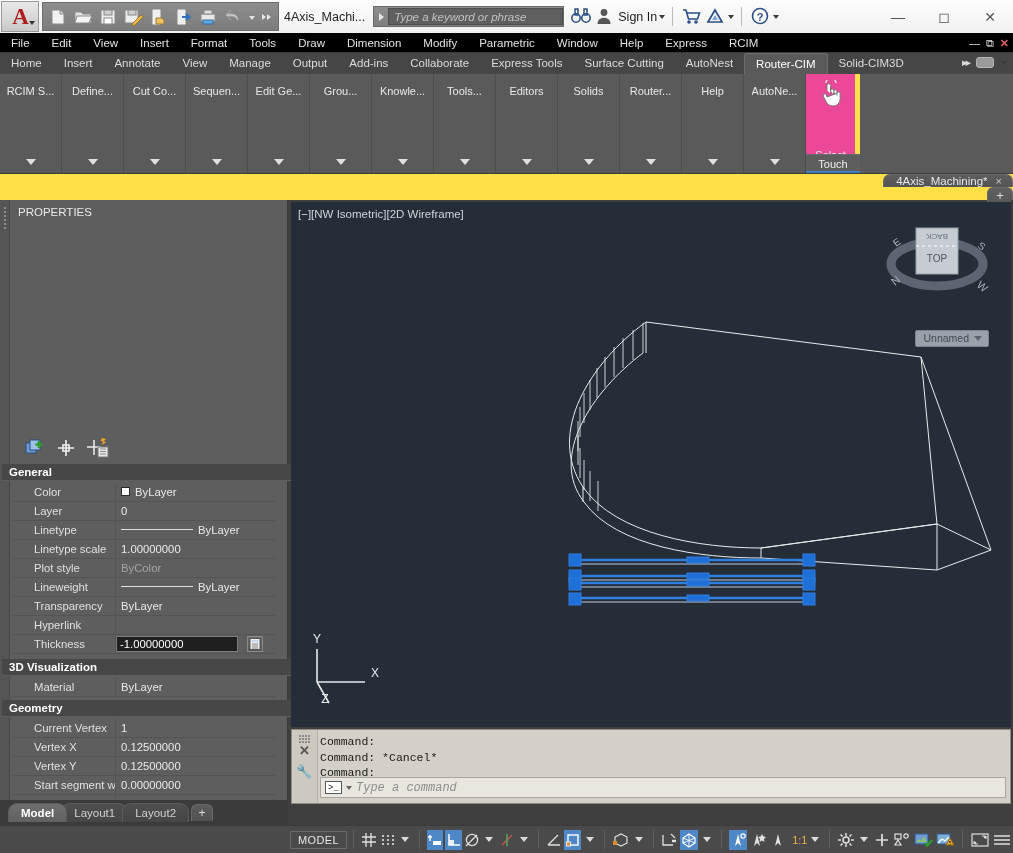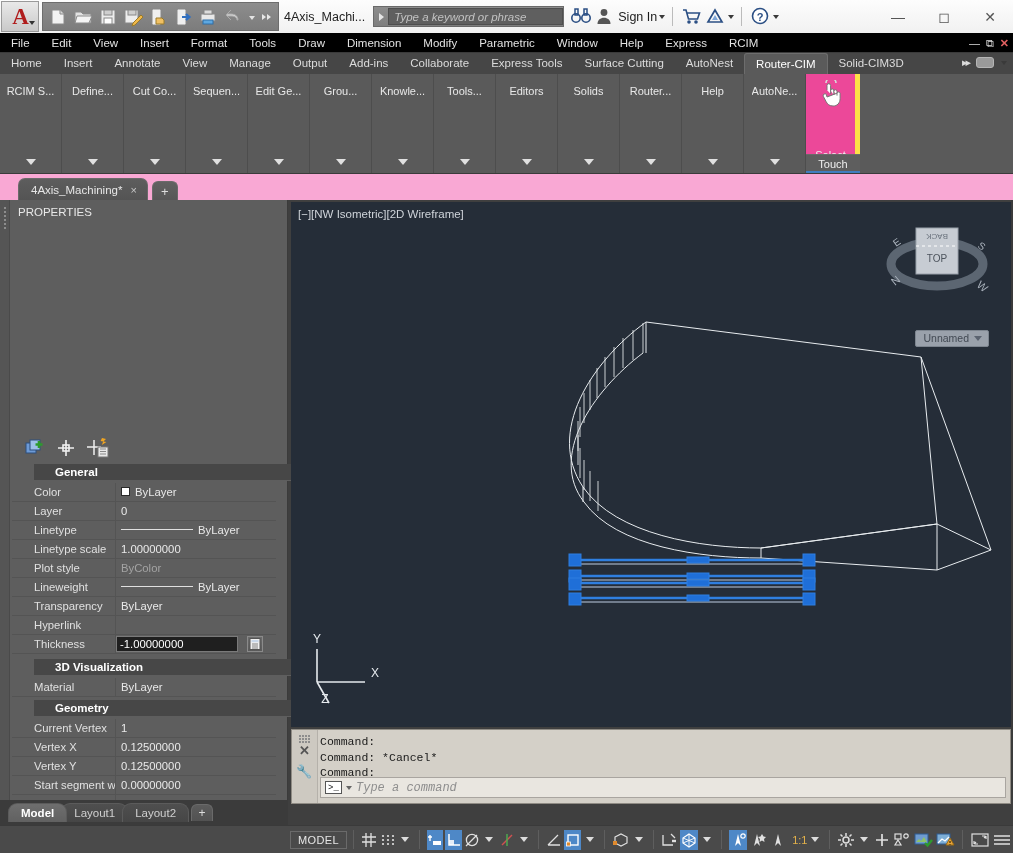--- a/index.html
+++ b/index.html
@@ -119,22 +119,22 @@
   .touch-bottom {
     position:absolute; bottom:0; left:0; width:54px; height:19px;
     background:#5e5e5e; border-top:1px solid #6a6a6a;
     font-size:11px; color:#efefef; text-align:center; line-height:19px;
     border-bottom: 2px solid #3f7ec0;
   }
 
   
   .filetabbar {
     position: absolute; left: 0; top: 174px; width: 1013px; height: 26px;
-    background: #f9a8d4;
-    display:flex; align-items:flex-end;
+    background: #fde047;
+    display:flex; align-items:flex-end;flex-direction:column;
   }
   .filetab {
     height: 22px; margin-left: 18px; padding: 0 10px 0 12px;
     background: linear-gradient(#5d5d5d,#545454);
     border-radius: 7px 7px 0 0;
     display:flex; align-items:center; gap:8px;
     font-size: 11.5px; color: #e6e6e6;
     border: 1px solid #6a6a6a; border-bottom:none;
   }
   .filetab .x { color:#c7c7c7; font-size: 11px; }
@@ -178,25 +178,25 @@
   }
   .obj-select .dd {
     position:absolute; right:0; top:0; width: 16px; height: 19px;
     background: linear-gradient(#6e6e6e,#5a5a5a); border-left:1px solid #828282;
     display:flex;align-items:center;justify-content:center;
   }
   .obj-select .dd i { width:0;height:0;border-left:4px solid transparent;border-right:4px solid transparent;border-top:5px solid #e3e3e3;}
   .ptool { width: 26px; height: 22px; margin-left: 5px; position: relative; }
 
   .grp {
-    position: absolute; left: 34px; width: 308px; height: 17px;
+    position: absolute; left: 2px; width: 308px; height: 17px;
     background: #474747;
     color: #ffffff; font-weight: bold; font-size: 11.5px;
     display: flex; align-items: center; justify-content: space-between;
-    padding: 0 6px 0 21px;
+    padding: 0 6px 0 7px;
     border-bottom: 1px solid #5e5e5e;
   }
   .grp .minus { font-weight: bold; font-size: 13px; color:#eee; line-height:12px;}
   .prow {
     position: absolute; left: 12px; width: 264px; height: 18.7px;
     display: flex; align-items: center;
     border-bottom: 1px solid #545454;
   }
   .prow .k {
     width: 103px; padding-left: 22px; color: #e0e0e0; font-size: 11.3px;

